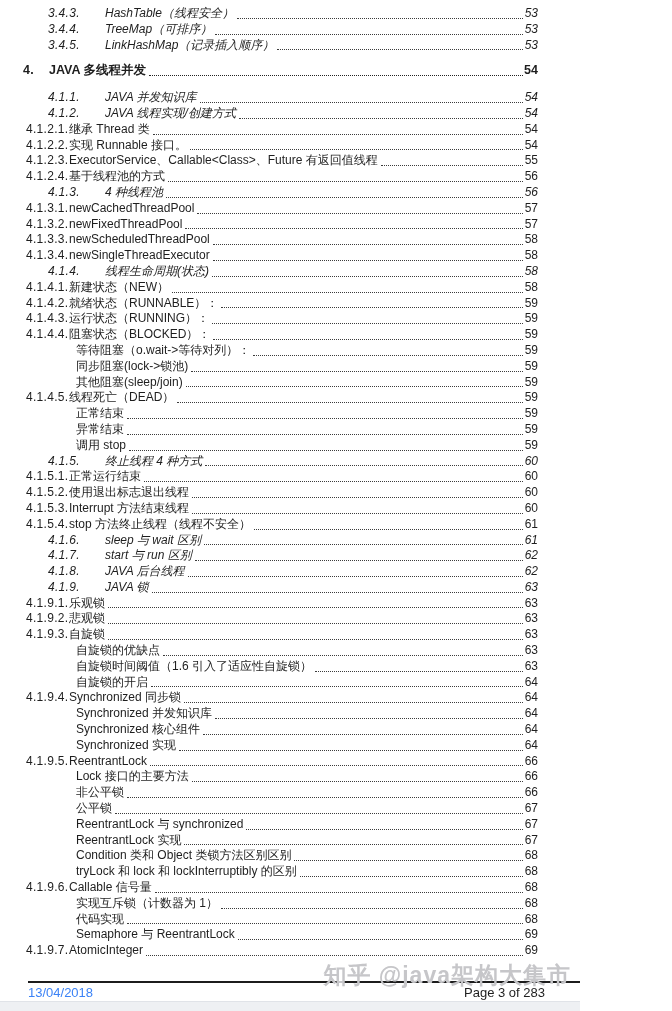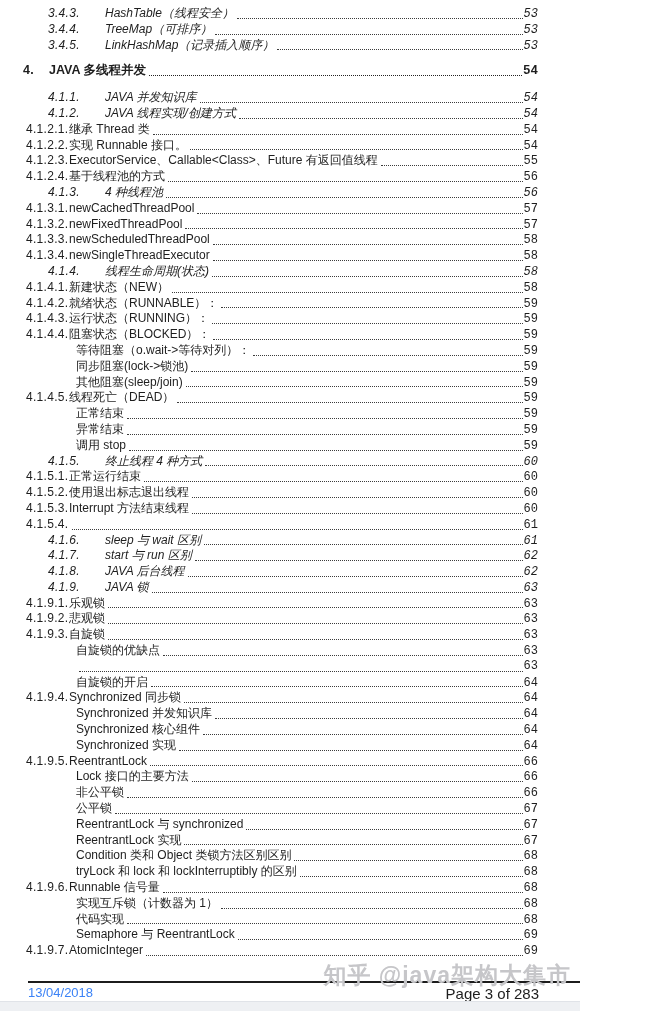--- a/index.html
+++ b/index.html
@@ -40,23 +40,22 @@
   }
   .row .dots {
     flex: 1 1 auto;
     min-width: 8px;
     border-bottom: 1.6px dotted #3c3c3c;
     margin: 0 1px 3px 3px;
     align-self: flex-end;
   }
   .row .page {
     flex: none;
-    text-align: left;
+    text-align: right;
     min-width: 14px;
-    font-family: Liberation Mono, monospace;
   }
   
   .row.l1 {
     padding-left: 23px;
     font-weight: bold;
     font-size: 12.5px;
     margin-top: 10px;
     margin-bottom: 11px;
   }
   .row.l1 .num { width: 26px; }
@@ -83,23 +82,23 @@
   }
   #footer-date {
     position: absolute;
     left: 28px;
     top: 985px;
     font-size: 13px;
     color: #3b82f6;
   }
   #footer-page {
     position: absolute;
-    right: 41px;
+    right: 35px;
     top: 985px;
-    font-size: 15px;
+    font-size: 13px;
     color: #1e1e1e;
   }
   #watermark {
     position: absolute;
     right: 9px;
     top: 960px;
     font-size: 23px;
     color: #c6c6c9;
     letter-spacing: 1px;
     pointer-events: none;
@@ -296,20 +295,21 @@
         <span class="page">60</span>
       </div>
       <div class="row l3">
         <span class="num">4.1.5.3.</span>
         <span class="title">Interrupt 方法结束线程</span>
         <span class="dots"></span>
         <span class="page">60</span>
       </div>
       <div class="row l3">
         <span class="num">4.1.5.4.</span>
+        <span class="title">stop 方法终止线程（线程不安全）</span>
         <span class="dots"></span>
         <span class="page">61</span>
       </div>
       <div class="row l2">
         <span class="num">4.1.6.</span>
         <span class="title">sleep 与 wait 区别</span>
         <span class="dots"></span>
         <span class="page">61</span>
       </div>
       <div class="row l2">
@@ -347,20 +347,21 @@
         <span class="title">自旋锁</span>
         <span class="dots"></span>
         <span class="page">63</span>
       </div>
       <div class="row l4">
         <span class="title">自旋锁的优缺点</span>
         <span class="dots"></span>
         <span class="page">63</span>
       </div>
       <div class="row l4">
+        <span class="title">自旋锁时间阈值（1.6 引入了适应性自旋锁）</span>
         <span class="dots"></span>
         <span class="page">63</span>
       </div>
       <div class="row l4">
         <span class="title">自旋锁的开启</span>
         <span class="dots"></span>
         <span class="page">64</span>
       </div>
       <div class="row l3">
         <span class="num">4.1.9.4.</span>
@@ -419,21 +420,21 @@
         <span class="dots"></span>
         <span class="page">68</span>
       </div>
       <div class="row l4">
         <span class="title">tryLock 和 lock 和 lockInterruptibly 的区别</span>
         <span class="dots"></span>
         <span class="page">68</span>
       </div>
       <div class="row l3">
         <span class="num">4.1.9.6.</span>
-        <span class="title">Runnable 信号量</span>
+        <span class="title">Callable 信号量</span>
         <span class="dots"></span>
         <span class="page">68</span>
       </div>
       <div class="row l4">
         <span class="title">实现互斥锁（计数器为 1）</span>
         <span class="dots"></span>
         <span class="page">68</span>
       </div>
       <div class="row l4">
         <span class="title">代码实现</span>

